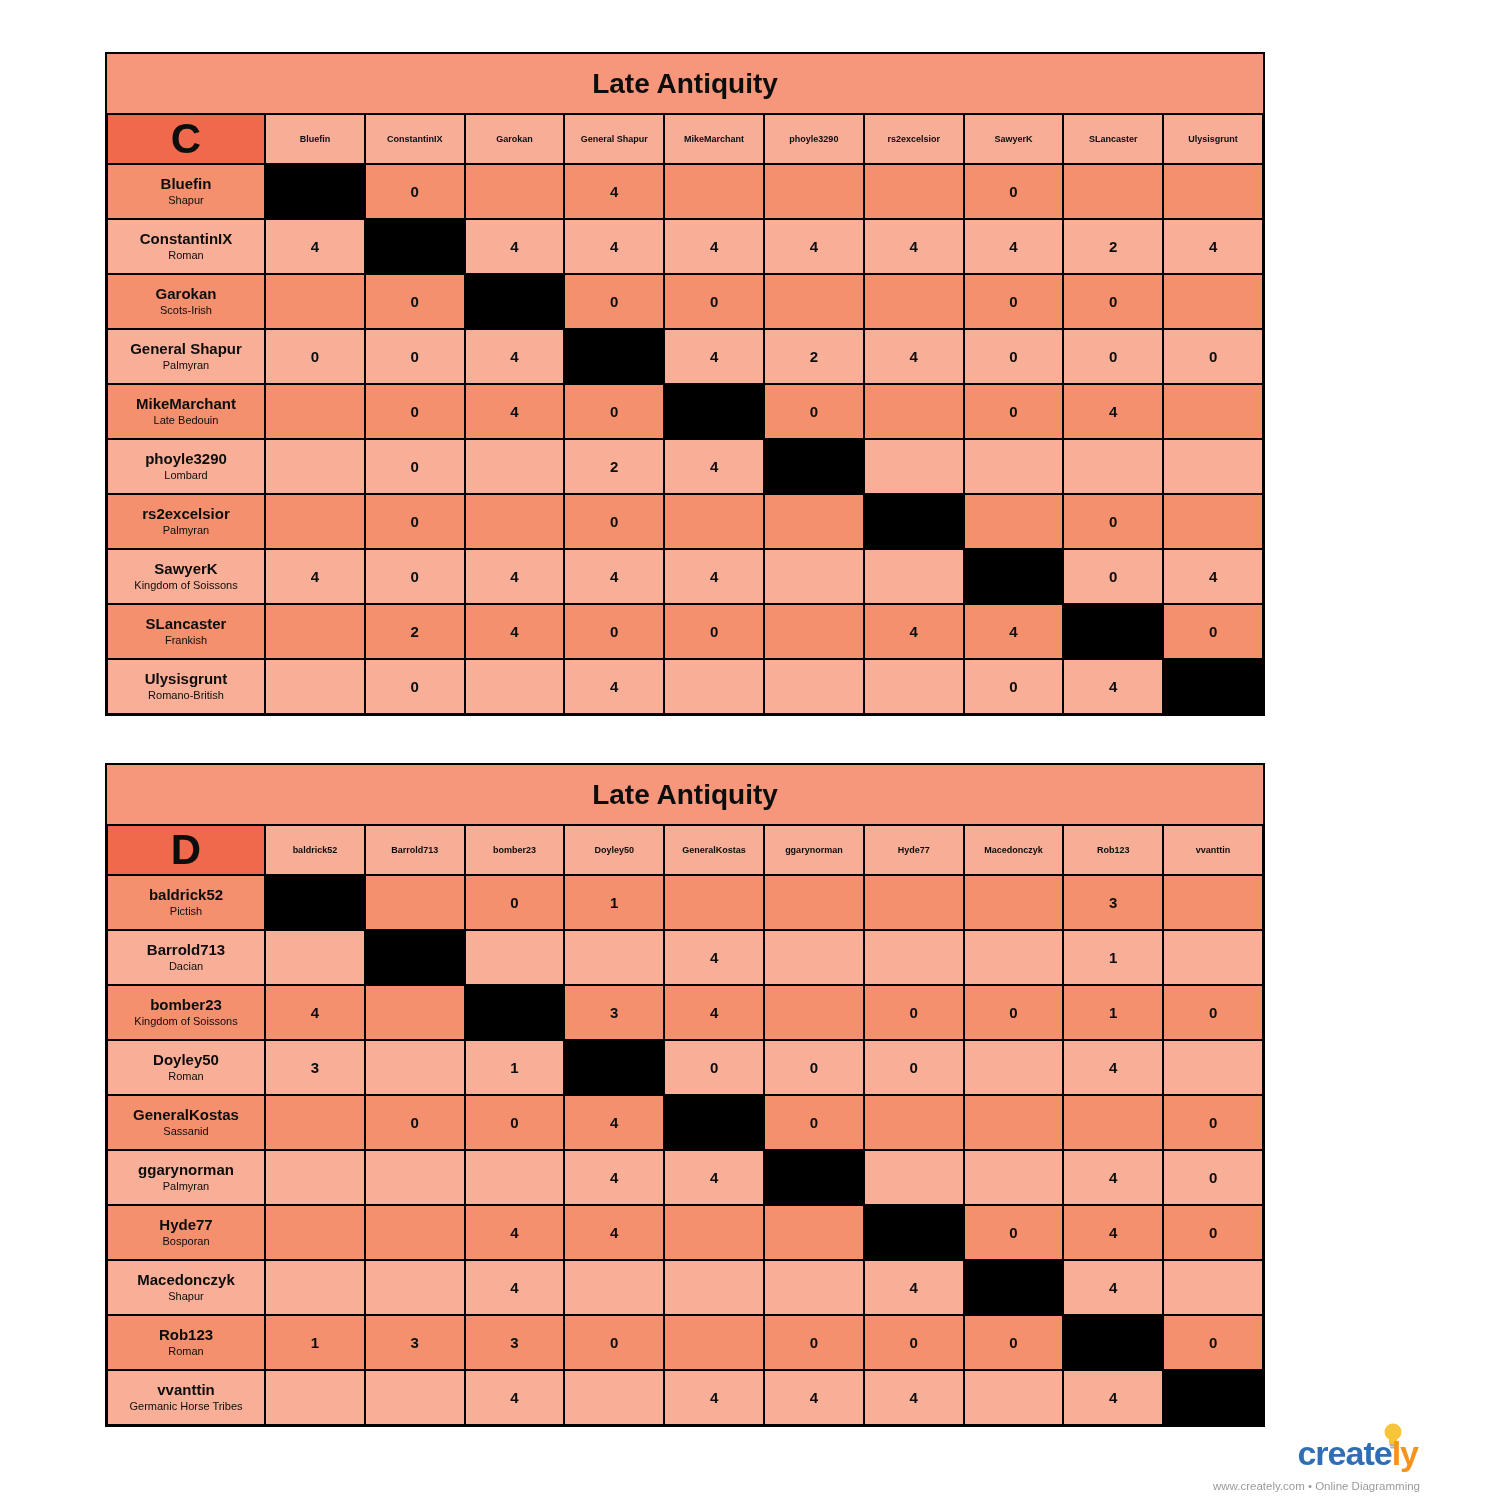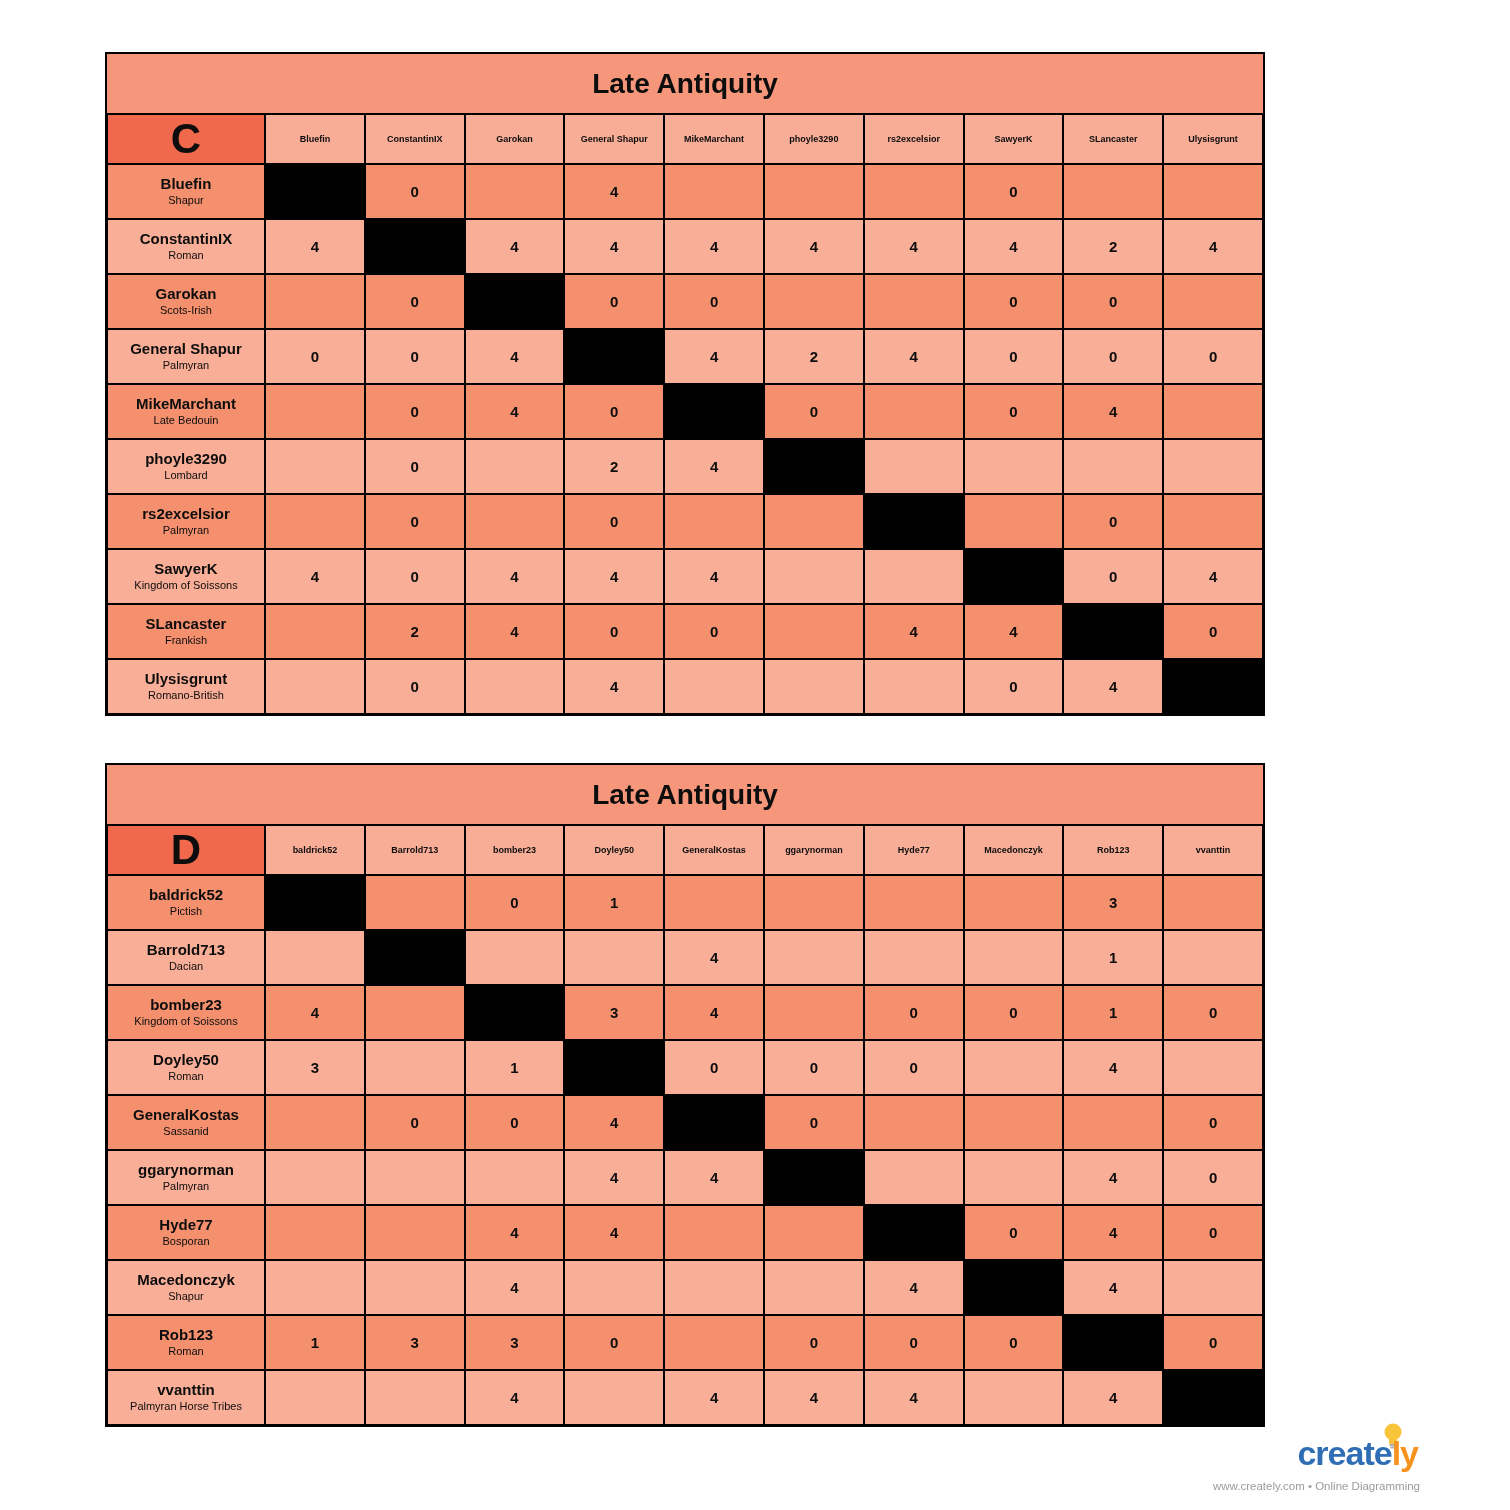--- a/index.html
+++ b/index.html
@@ -476,21 +476,21 @@
       <div class="cell data-col score-cell" style="background: rgb(245, 144, 110);"></div>
       <div class="cell data-col score-cell" style="background: rgb(245, 144, 110);">0</div>
       <div class="cell data-col score-cell" style="background: rgb(245, 144, 110);">0</div>
       <div class="cell data-col score-cell" style="background: rgb(245, 144, 110);">0</div>
       <div class="cell data-col score-cell diag" style="background: rgb(0, 0, 0);"></div>
       <div class="cell data-col score-cell" style="background: rgb(245, 144, 110);">0</div>
     </div>
     <div class="grid-row data-row">
       <div class="cell label-col row-label" style="background: rgb(249, 174, 151);">
         <div class="player-name">vvanttin</div>
-        <div class="faction-name">Palmyran Horse Tribes</div>
+        <div class="faction-name">Germanic Horse Tribes</div>
       </div>
       <div class="cell data-col score-cell" style="background: rgb(249, 174, 151);"></div>
       <div class="cell data-col score-cell" style="background: rgb(249, 174, 151);"></div>
       <div class="cell data-col score-cell" style="background: rgb(249, 174, 151);">4</div>
       <div class="cell data-col score-cell" style="background: rgb(249, 174, 151);"></div>
       <div class="cell data-col score-cell" style="background: rgb(249, 174, 151);">4</div>
       <div class="cell data-col score-cell" style="background: rgb(249, 174, 151);">4</div>
       <div class="cell data-col score-cell" style="background: rgb(249, 174, 151);">4</div>
       <div class="cell data-col score-cell" style="background: rgb(249, 174, 151);"></div>
       <div class="cell data-col score-cell" style="background: rgb(249, 174, 151);">4</div>

